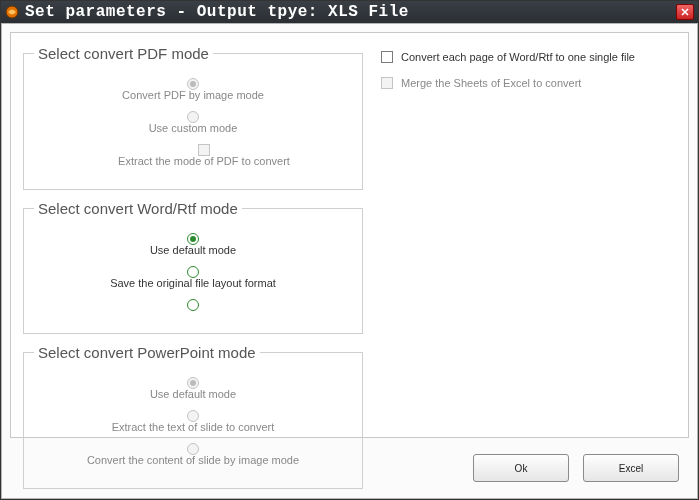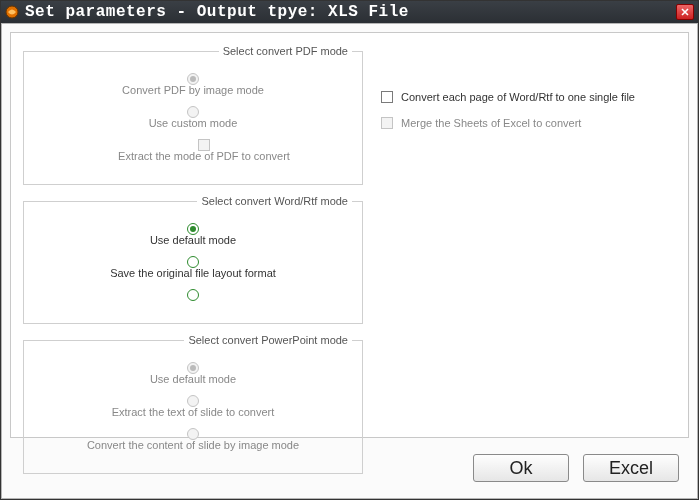--- a/index.html
+++ b/index.html
@@ -17,26 +17,26 @@
     border: 1px solid #800; border-radius: 2px; display: flex; align-items: center; justify-content: center;
     color: #fff; font-size: 10px; line-height: 1; cursor: pointer;
   }
   .body { flex: 1; background: #fbfbfb; border: 1px solid #b5b5b5; margin: 0; position: relative; }
   .content-area {
     position: absolute; left: 8px; top: 8px; right: 8px; bottom: 60px;
     border: 1px solid #c8c8c8; background: #fff; padding: 12px;
   }
   .columns { display: flex; gap: 18px; }
   .col-left { width: 340px; }
-  .col-right { flex: 1; padding-top: 6px; margin-top: 40px; }
+  .col-right { flex: 1; padding-top: 6px; }
 
   fieldset.group {
     border: 1px solid #cfcfcf; margin-bottom: 10px; padding: 10px 10px 12px 10px;
   }
-  fieldset.group legend { color: #555; padding: 0 4px; font-size: 11px; text-align: right; }
+  fieldset.group legend { color: #555; padding: 0 4px; font-size: 15px; }
   .opt { display: flex; align-items: center; margin: 6px 0 10px 0; color: #888; flex-direction: column; }
   .opt.enabled { color: #333; }
   .opt.sub { margin-left: 22px; }
 
   .radio {
     width: 12px; height: 12px; border-radius: 50%; border: 1px solid #9a9a9a;
     display: inline-flex; align-items: center; justify-content: center; background: #fff; flex-shrink:0;
   }
   .radio.disabled { border-color: #c4c4c4; background: #f3f3f3; }
   .radio .dot { width: 6px; height: 6px; border-radius: 50%; background: #2e8b2e; display:none; }
@@ -52,21 +52,21 @@
   .right-opt { display: flex; align-items: center; margin-bottom: 14px; color: #888; }
   .right-opt.enabled { color: #333; }
   .right-opt .checkbox { margin-right: 8px; }
 
   .button-row {
     position: absolute; right: 18px; bottom: 16px; display: flex; gap: 14px;
   }
   .btn {
     width: 96px; height: 28px; border: 1px solid #8a8a8a; border-radius: 3px;
     background: linear-gradient(to bottom,#fefefe,#e6e6e6);
-    display: flex; align-items: center; justify-content: center; font-size: 18px; color: #222;
+    display: flex; align-items: center; justify-content: center; font-size: 10px; color: #222;
     cursor: pointer;
   }
   .opt span, .right-opt span { line-height: 1; }
 </style>
 </head>
 <body>
 
 <div class="window">
   <div class="titlebar">
     <span class="app-icon">

